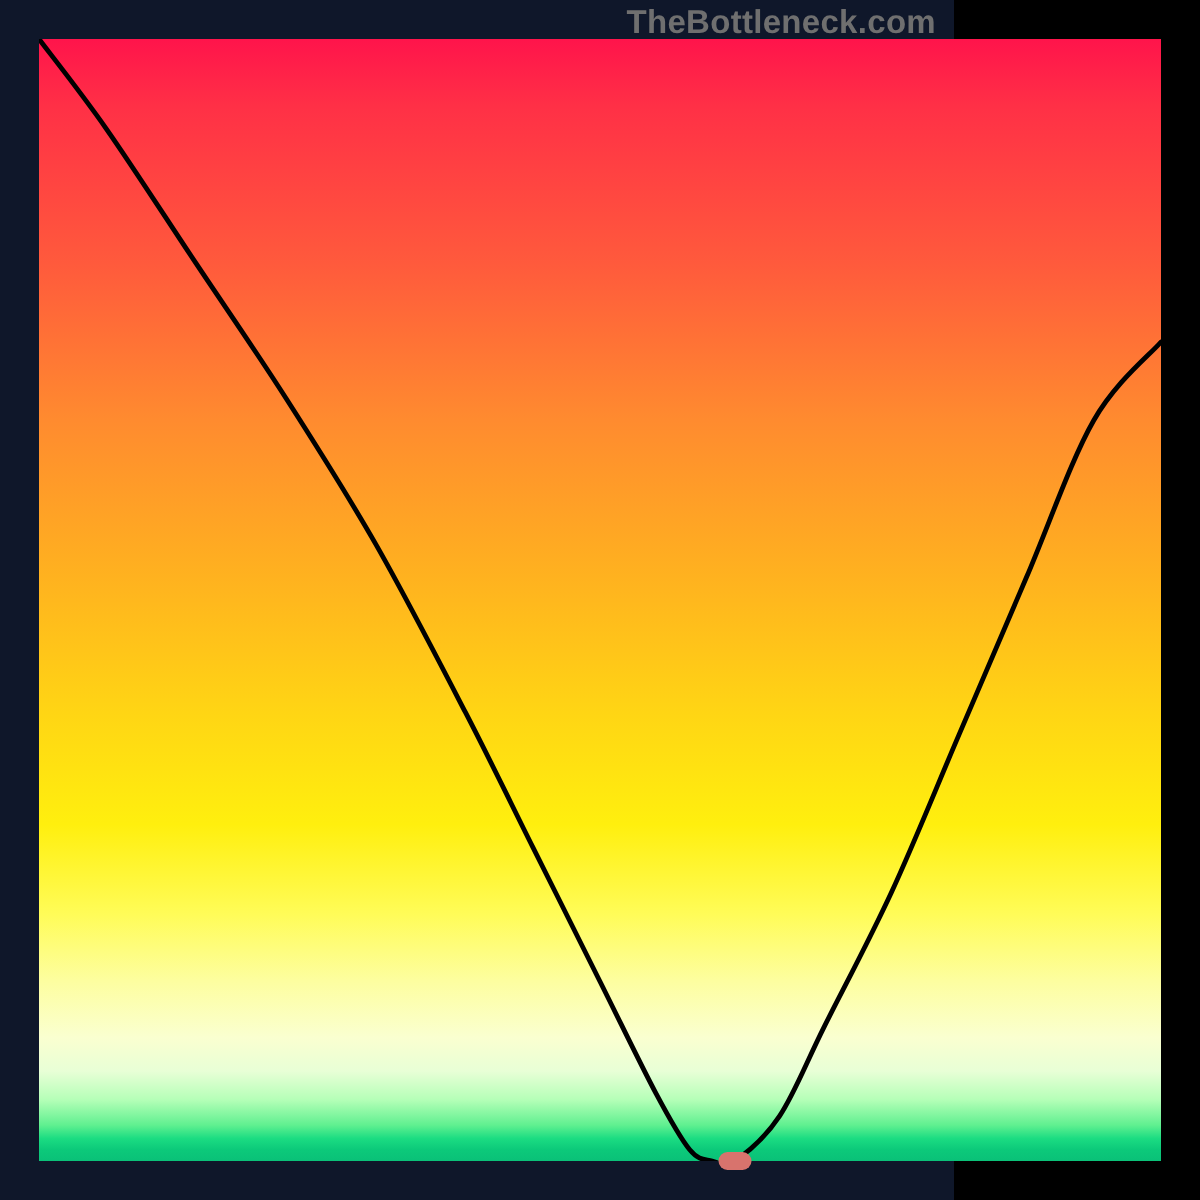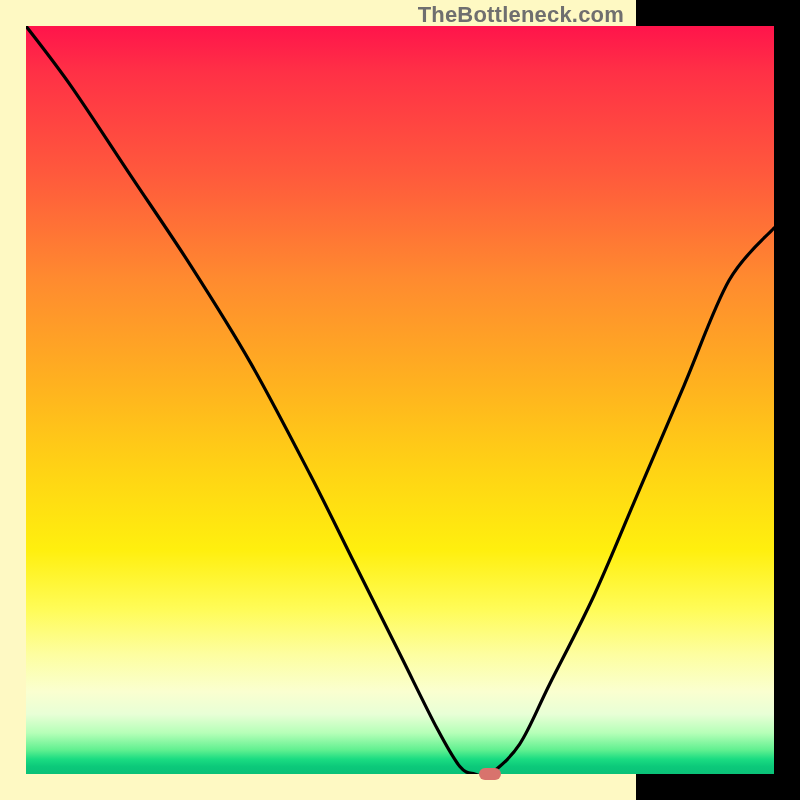--- a/index.html
+++ b/index.html
@@ -8,21 +8,21 @@
     width: 800px;
     height: 800px;
     background: #000;
     overflow: hidden;
     font-family: Arial, Helvetica, sans-serif;
   }
   .outer {
     position: relative;
     width: 636px;
     height: 800px;
-    background: #fef9c3;
+    background: #0f172a;
   }
   .watermark {
     position: absolute;
     top: 2px;
     right: 12px;
     color: #6f6f6f;
     font-size: 22px;
     font-weight: 600;
     letter-spacing: 0.2px;
     z-index: 4;

